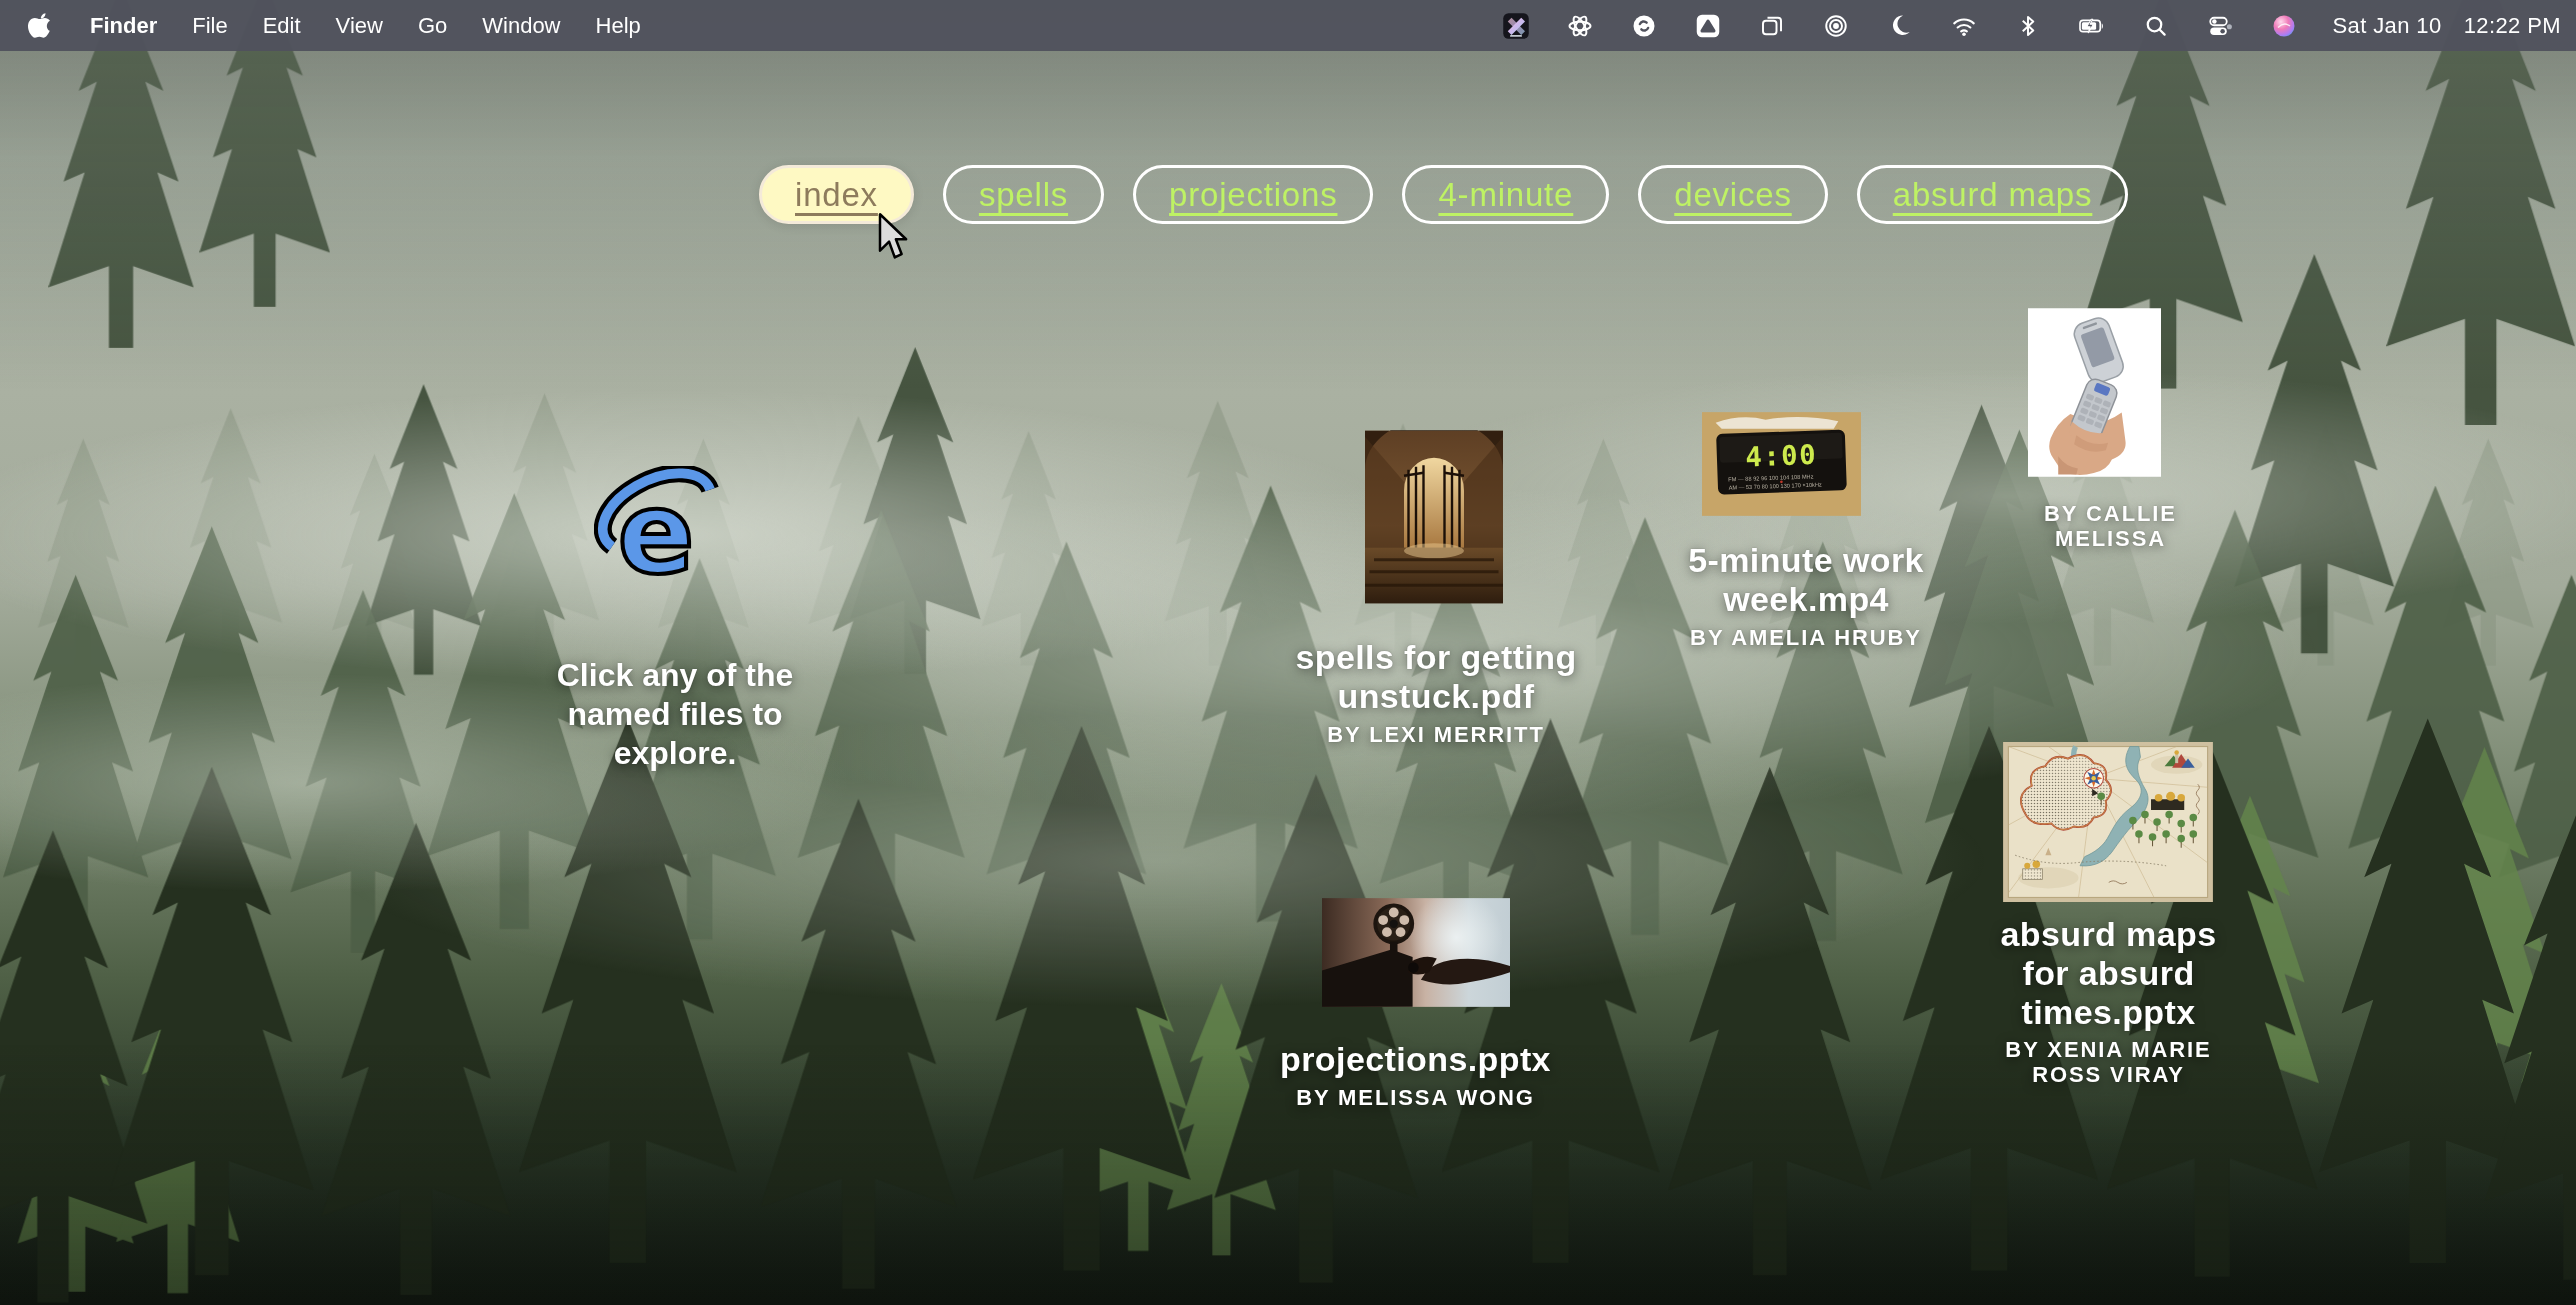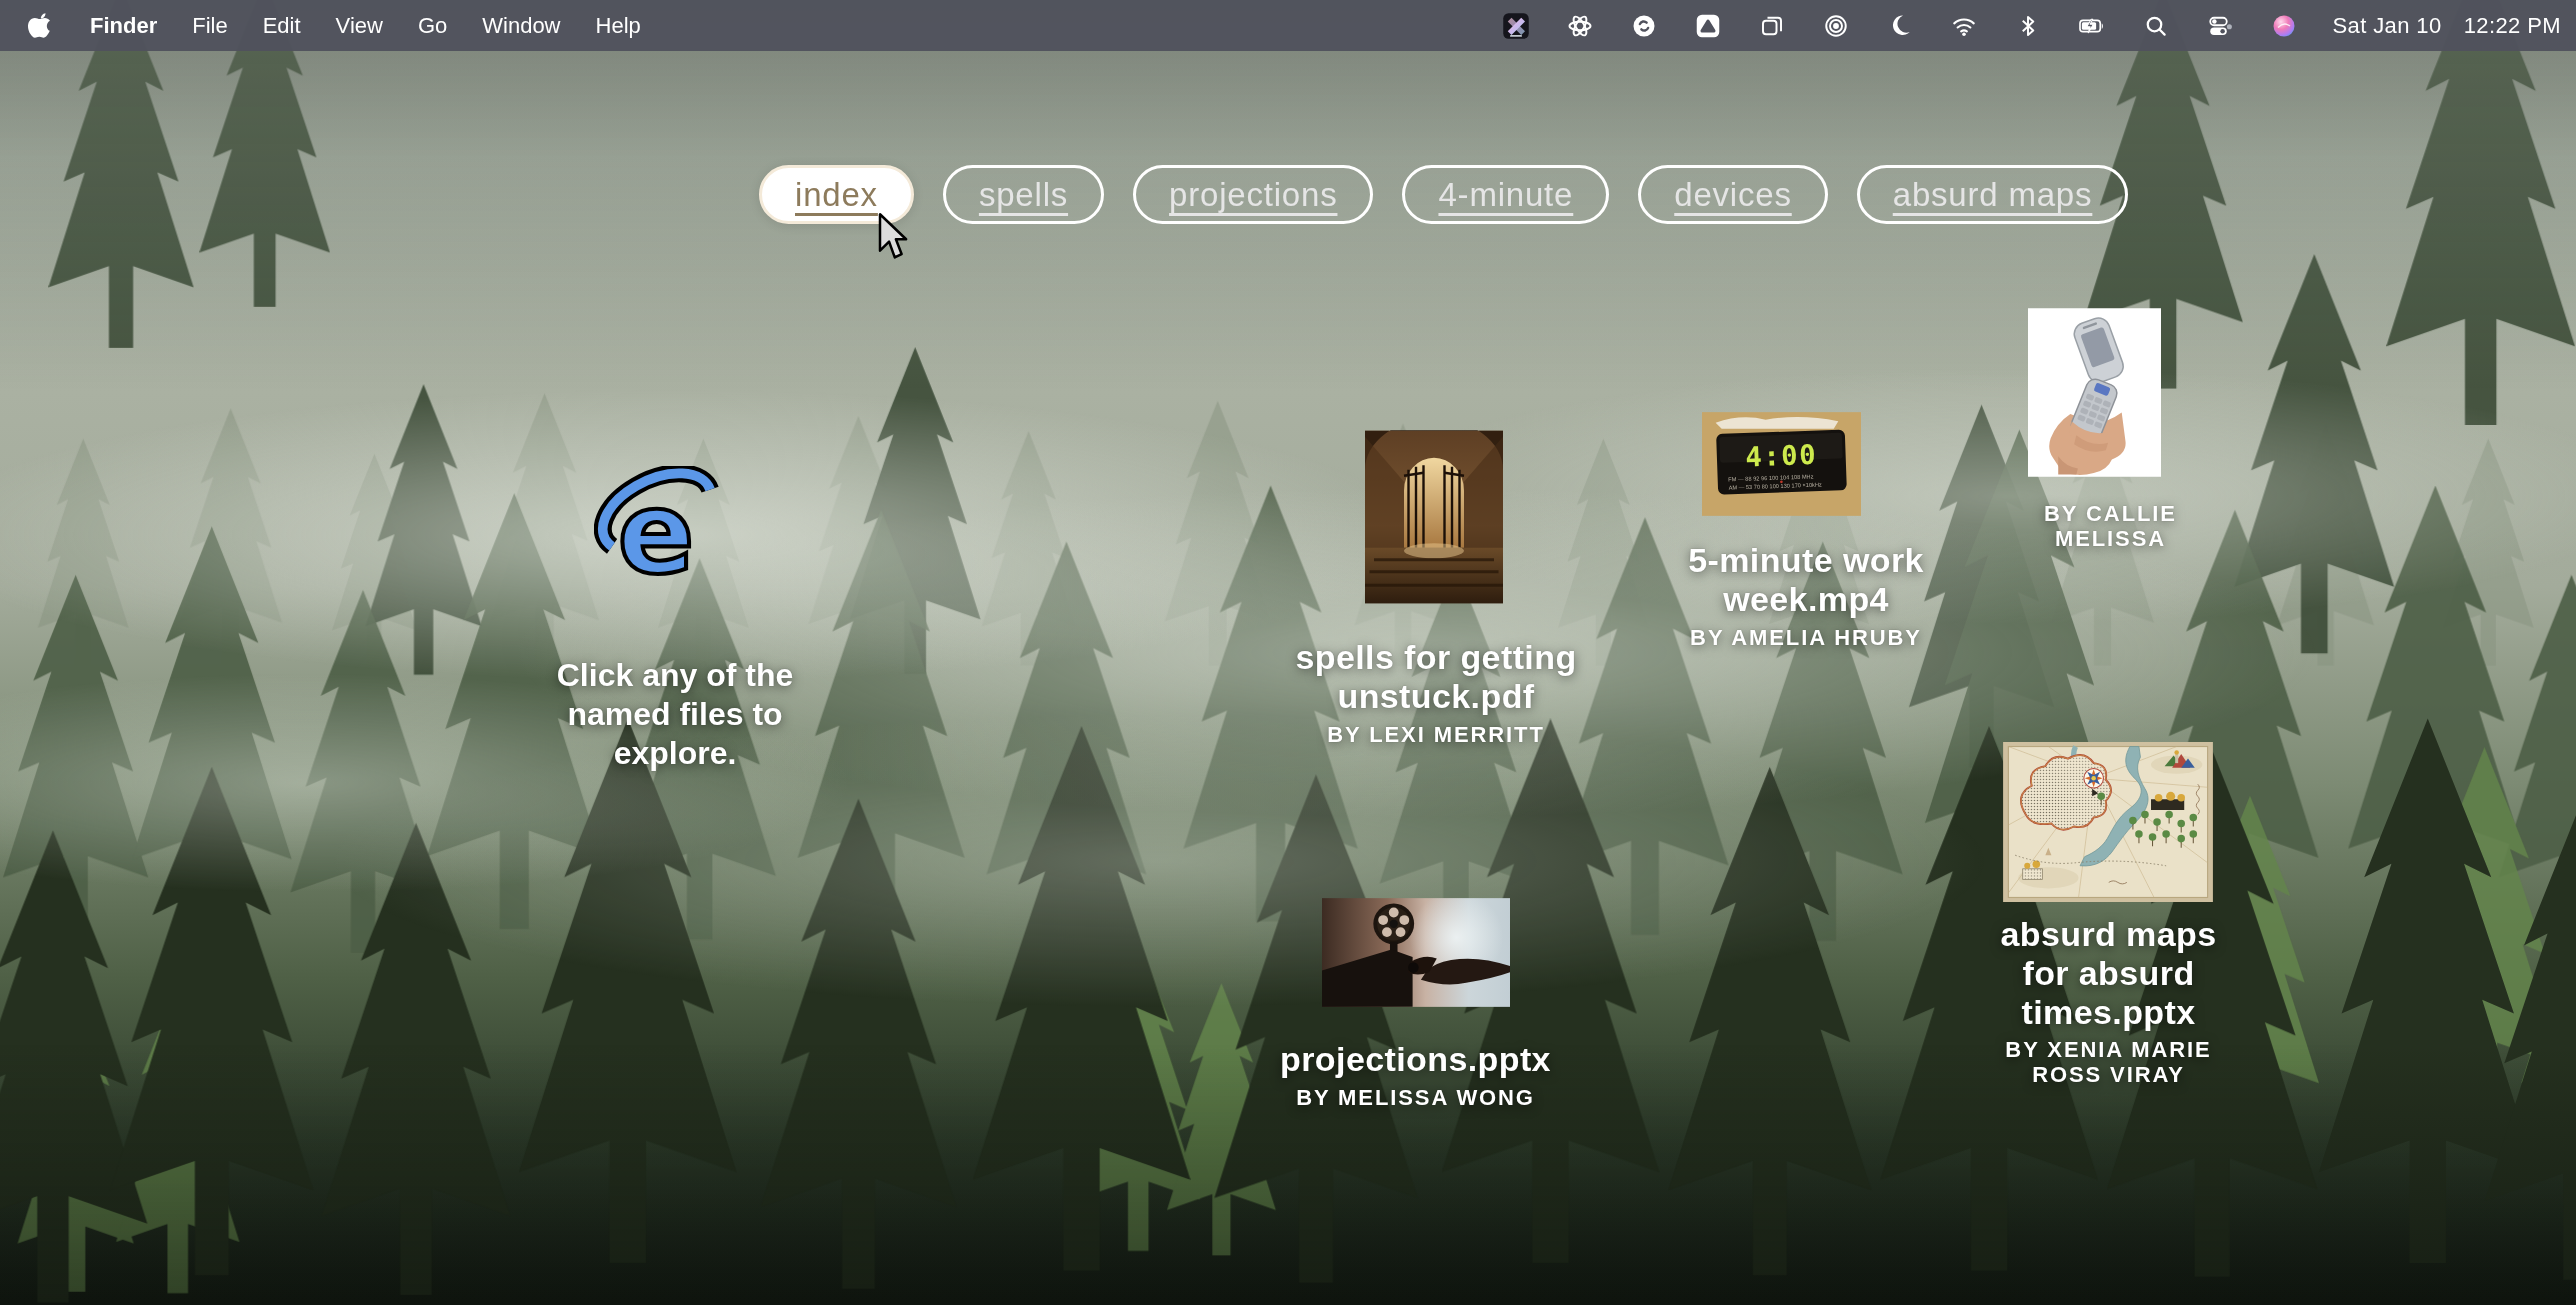--- a/index.html
+++ b/index.html
@@ -37,25 +37,25 @@
   .menubar .appname{font-weight:700;}
   .menubar .mitem{font-weight:400;}
   .menubar .right{margin-left:auto;display:flex;align-items:center;gap:32px;padding-right:15px;}
   .sicon{width:32px;height:32px;display:flex;align-items:center;justify-content:center;}
   .sicon svg{width:30px;height:30px;}
   .clocktext{display:flex;gap:22px;font-size:22px;letter-spacing:0.4px;}
   
   .pills{position:absolute;left:759px;top:165px;display:flex;gap:29px;}
   .pill{
     height:59px;box-sizing:border-box;border:3px solid #fff;border-radius:33px;
-    padding:0 33px;display:flex;align-items:center;color:#e5e5e5;
+    padding:0 33px;display:flex;align-items:center;color:#bef264;
     font-size:33px;letter-spacing:0.8px;background:rgba(255,255,255,0.02);
   }
   .pill span{text-decoration:underline;text-decoration-thickness:2.6px;text-underline-offset:6.8px;}
-  .pill.active{background:#ffffff;border-color:#f4ead9;color:#8d7b5c;box-shadow:0 1.5px 10.6px rgba(0,0,0,.12);}
+  .pill.active{background:#fef9c3;border-color:#f4ead9;color:#8d7b5c;box-shadow:0 1.5px 10.6px rgba(0,0,0,.12);}
   .file-label{position:absolute;text-align:center;color:#fff;font-weight:700;
     font-size:34px;line-height:1.14;letter-spacing:0.4px;
     text-shadow:0 1.5px 10.6px rgba(0,0,0,.5),0 0 1.5px rgba(0,0,0,.25);}
   .byline{font-size:22px;letter-spacing:1.9px;margin-top:6px;font-weight:700;}
   .hint-text{position:absolute;text-align:center;color:#fff;font-weight:700;
     font-size:32px;line-height:1.22;
     text-shadow:0 1.5px 10.6px rgba(0,0,0,.5),0 0 1.5px rgba(0,0,0,.25);}
   .thumb{position:absolute;display:block;}
   .cursor{position:absolute;left:875px;top:212px;width:35px;height:50px;}
 </style>

